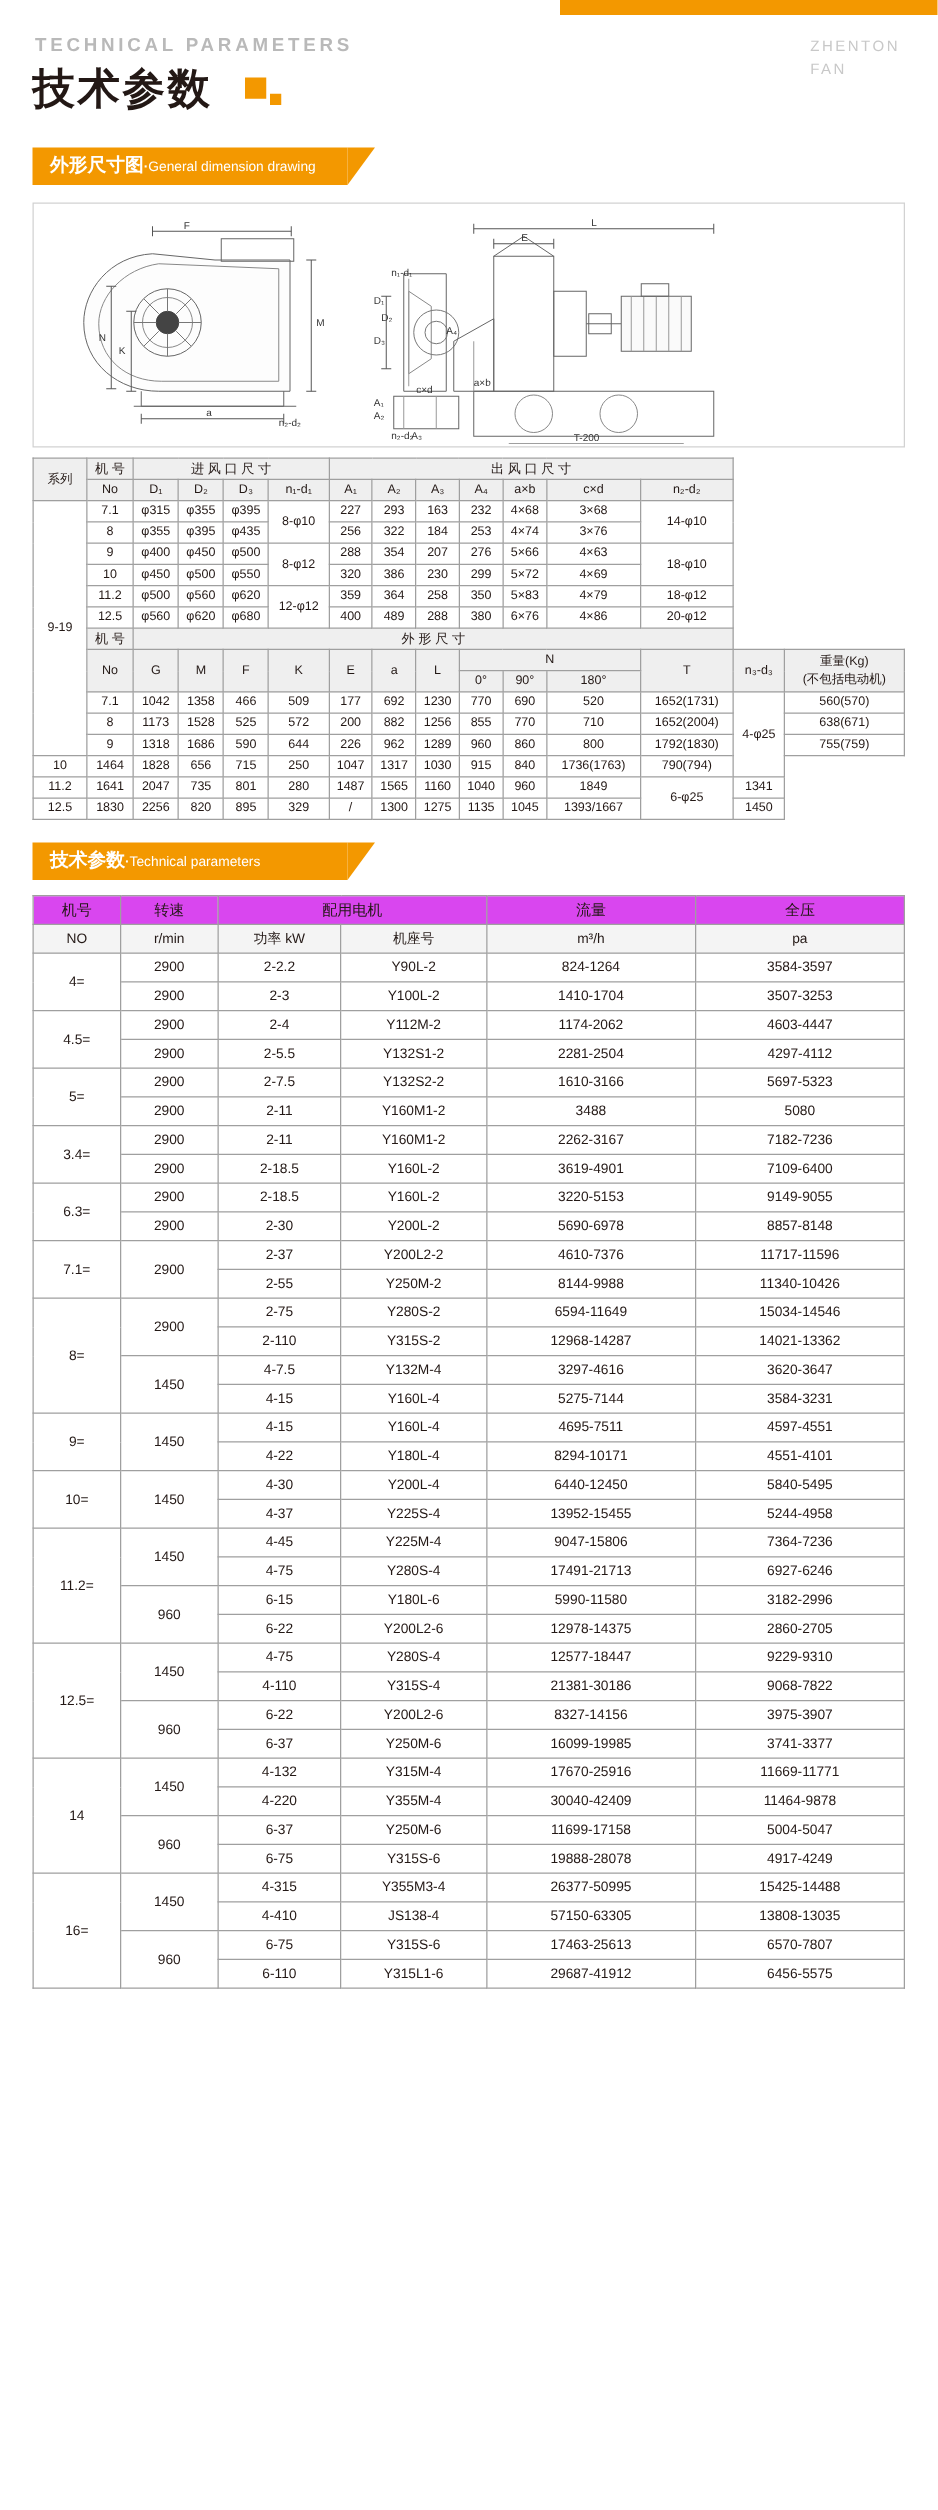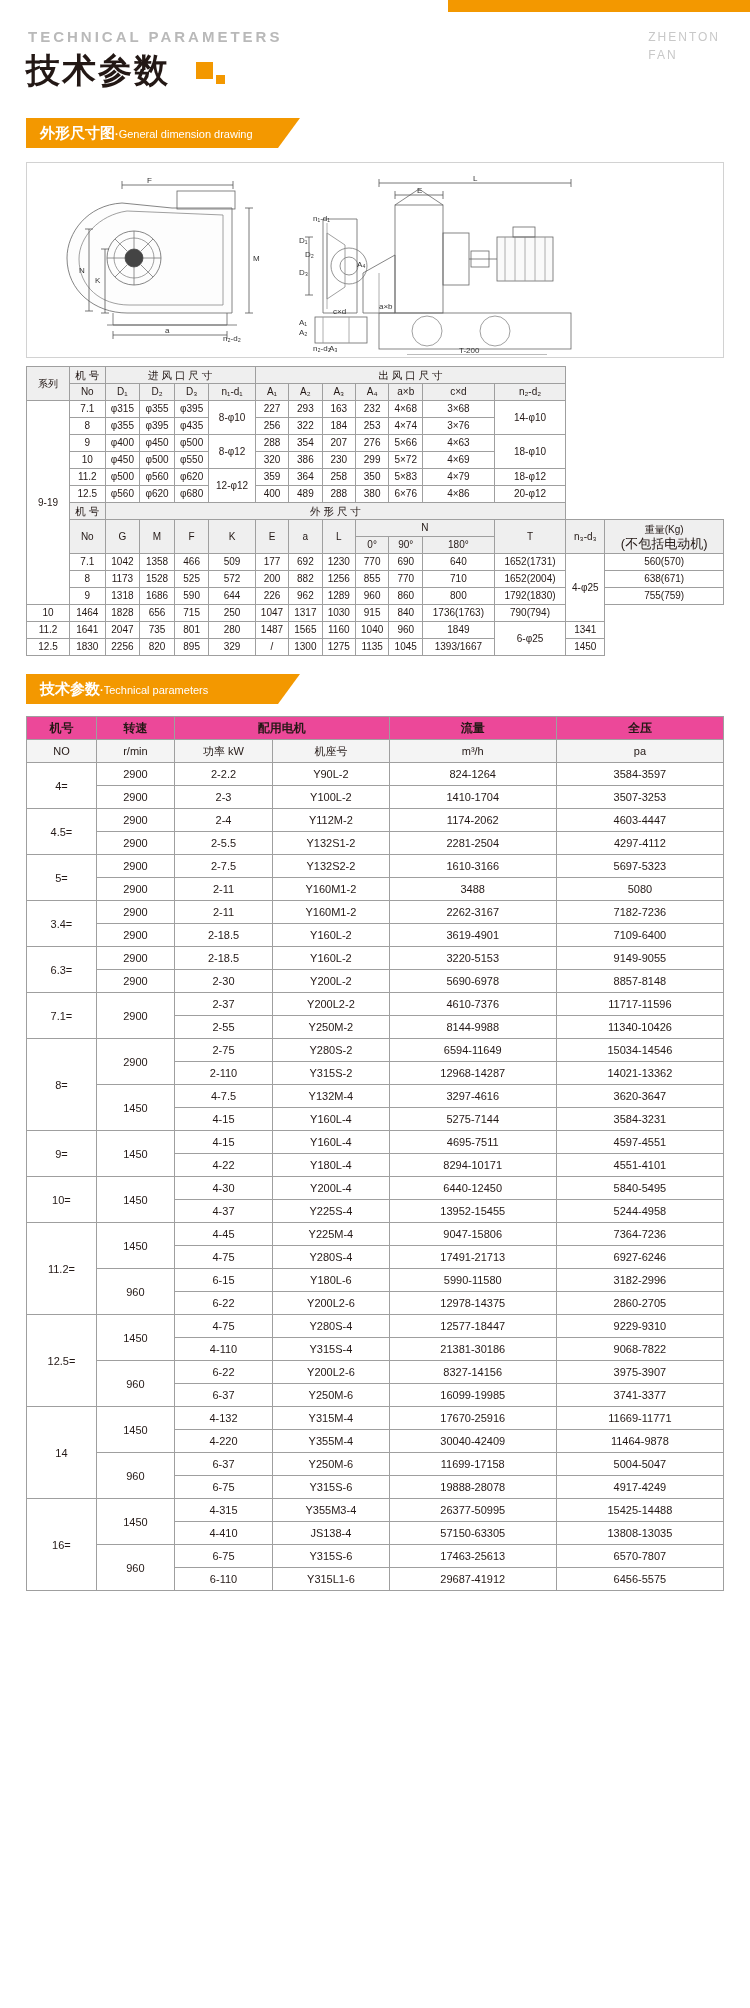--- a/index.html
+++ b/index.html
@@ -69,21 +69,21 @@
   .spacer18{height:18px;}
 
   
   table.param{
     border-collapse:collapse;margin:12px 26px 0 26px;width:698px;font-size:11px;color:#231815;
   }
   table.param th,table.param td{
     border:1px solid #9f9f9f;text-align:center;padding:3px 2px;line-height:16px;font-weight:normal;
     white-space:nowrap;
   }
-  table.param thead th{background:#ec4899;font-weight:bold;font-size:12px;}
+  table.param thead th{background:#d946ef;font-weight:normal;font-size:12px;}
   table.param tr.units td{background:#f4f4f4;font-size:11px;}
   .footline{height:26px;}
 </style>
 </head>
 <body>
 
 <div class="page">
 
   <div class="header">
     <div class="orangebar"></div>
@@ -330,40 +330,40 @@
         <th rowspan="2">F</th>
         <th rowspan="2">K</th>
         <th rowspan="2">E</th>
         <th rowspan="2">a</th>
         <th rowspan="2">L</th>
         <th colspan="3">N</th>
         <th rowspan="2">T</th>
         <th rowspan="2">n₃-d₃</th>
         <th rowspan="2">
           <div>重量(Kg)</div>
-          <div style="font-size:13px">(不包括电动机)</div>
+          <div style="font-size:10px">(不包括电动机)</div>
         </th>
       </tr>
       <tr>
         <th>0°</th>
         <th>90°</th>
         <th>180°</th>
       </tr>
       <tr>
         <td>7.1</td>
         <td>1042</td>
         <td>1358</td>
         <td>466</td>
         <td>509</td>
         <td>177</td>
         <td>692</td>
         <td>1230</td>
         <td>770</td>
         <td>690</td>
-        <td>640</td>
+        <td>520</td>
         <td>1652(1731)</td>
         <td rowspan="4">4-φ25</td>
         <td>560(570)</td>
       </tr>
       <tr>
         <td>8</td>
         <td>1173</td>
         <td>1528</td>
         <td>525</td>
         <td>572</td>

